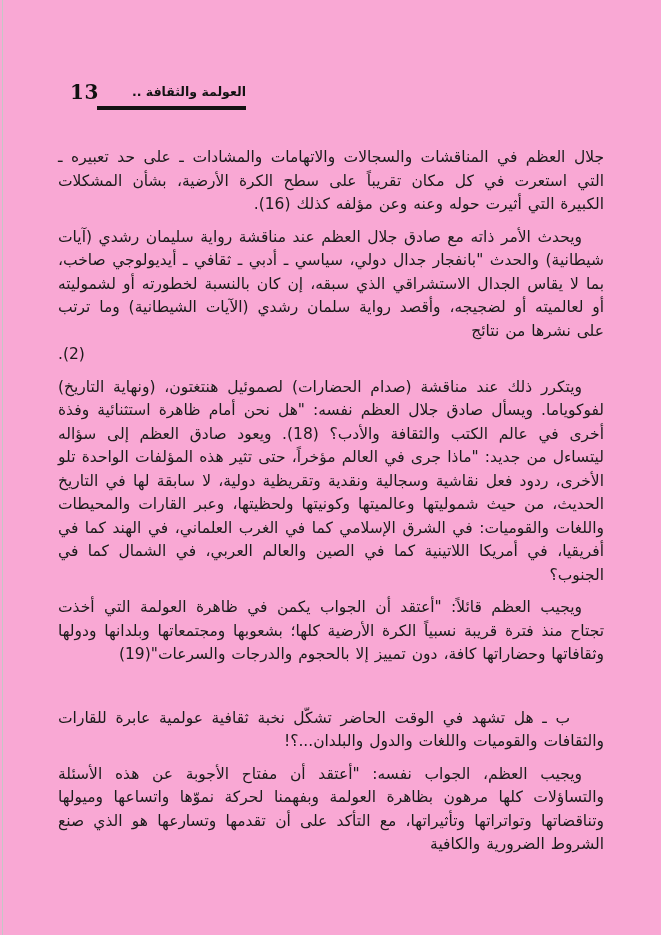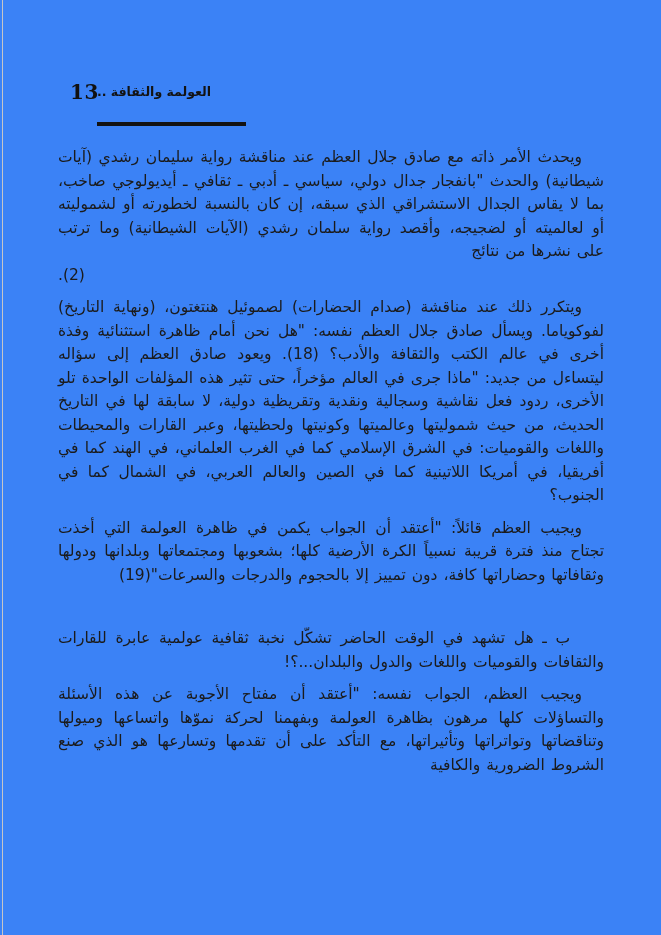--- a/index.html
+++ b/index.html
@@ -5,21 +5,21 @@
   html, body {
     margin: 0;
     padding: 0;
     background: #e8e8e8;
   }
   .page {
     position: relative;
     width: 661px;
     height: 935px;
     margin: 0 auto;
-    background: #3b82f6;
+    background: #f9a8d4;
     overflow: hidden;
     font-family: "DejaVu Sans", sans-serif;
     color: #1b1b1b;
     box-shadow: 0 0 4px rgba(0,0,0,0.25);
   }
   
   .scan-edge {
     position: absolute;
     left: 2px;
     top: 0;
@@ -37,23 +37,23 @@
     font-size: 20px;
     letter-spacing: 0.5px;
     color: #111;
   }
   .header-title-wrap {
     position: absolute;
     left: 97px;
     top: 84px;
     width: 149px;
     border-bottom: 4px solid #131313;
-    padding-bottom: 23px;
+    padding-bottom: 7px;
     direction: rtl;
-    text-align: left;
+    text-align: right;
   }
   .header-title {
     font-size: 12.5px;
     font-weight: bold;
     color: #131313;
     letter-spacing: 0;
     white-space: nowrap;
   }
   
   .body-text {
@@ -91,20 +91,21 @@
 
   <header>
     <div class="page-number">13</div>
     <div class="header-title-wrap">
       <div class="header-title">العولمة والثقافة ..</div>
     </div>
   </header>
 
   <main class="body-text">
 
+    <p class="para no-indent">جلال العظم في المناقشات والسجالات والاتهامات والمشادات ـ على حد تعبيره ـ التي استعرت في كل مكان تقريباً على سطح الكرة الأرضية، بشأن المشكلات الكبيرة التي أثيرت حوله وعنه وعن مؤلفه كذلك (16).</p>
 
     <p class="para tight">ويحدث الأمر ذاته مع صادق جلال العظم عند مناقشة رواية سليمان رشدي (آيات شيطانية) والحدث "بانفجار جدال دولي، سياسي ـ أدبي ـ ثقافي ـ أيديولوجي صاخب، بما لا يقاس الجدال الاستشراقي الذي سبقه، إن كان بالنسبة لخطورته أو لشموليته أو لعالميته أو لضجيجه، وأقصد رواية سلمان رشدي (الآيات الشيطانية) وما ترتب على نشرها من نتائج</p>
 
     <div class="ref-line">(2).</div>
 
     <p class="para">ويتكرر ذلك عند مناقشة (صدام الحضارات) لصموئيل هنتغتون، (ونهاية التاريخ) لفوكوياما. ويسأل صادق جلال العظم نفسه: "هل نحن أمام ظاهرة استثنائية وفذة أخرى في عالم الكتب والثقافة والأدب؟ (18). ويعود صادق العظم إلى سؤاله ليتساءل من جديد: "ماذا جرى في العالم مؤخراً، حتى تثير هذه المؤلفات الواحدة تلو الأخرى، ردود فعل نقاشية وسجالية ونقدية وتقريظية دولية، لا سابقة لها في التاريخ الحديث، من حيث شموليتها وعالميتها وكونيتها ولحظيتها، وعبر القارات والمحيطات واللغات والقوميات: في الشرق الإسلامي كما في الغرب العلماني، في الهند كما في أفريقيا، في أمريكا اللاتينية كما في الصين والعالم العربي، في الشمال كما في الجنوب؟</p>
 
     <p class="para">ويجيب العظم قائلاً: "أعتقد أن الجواب يكمن في ظاهرة العولمة التي أخذت تجتاح منذ فترة قريبة نسبياً الكرة الأرضية كلها؛ بشعوبها ومجتمعاتها وبلدانها ودولها وثقافاتها وحضاراتها كافة، دون تمييز إلا بالحجوم والدرجات والسرعات"(19)</p>
 
 

